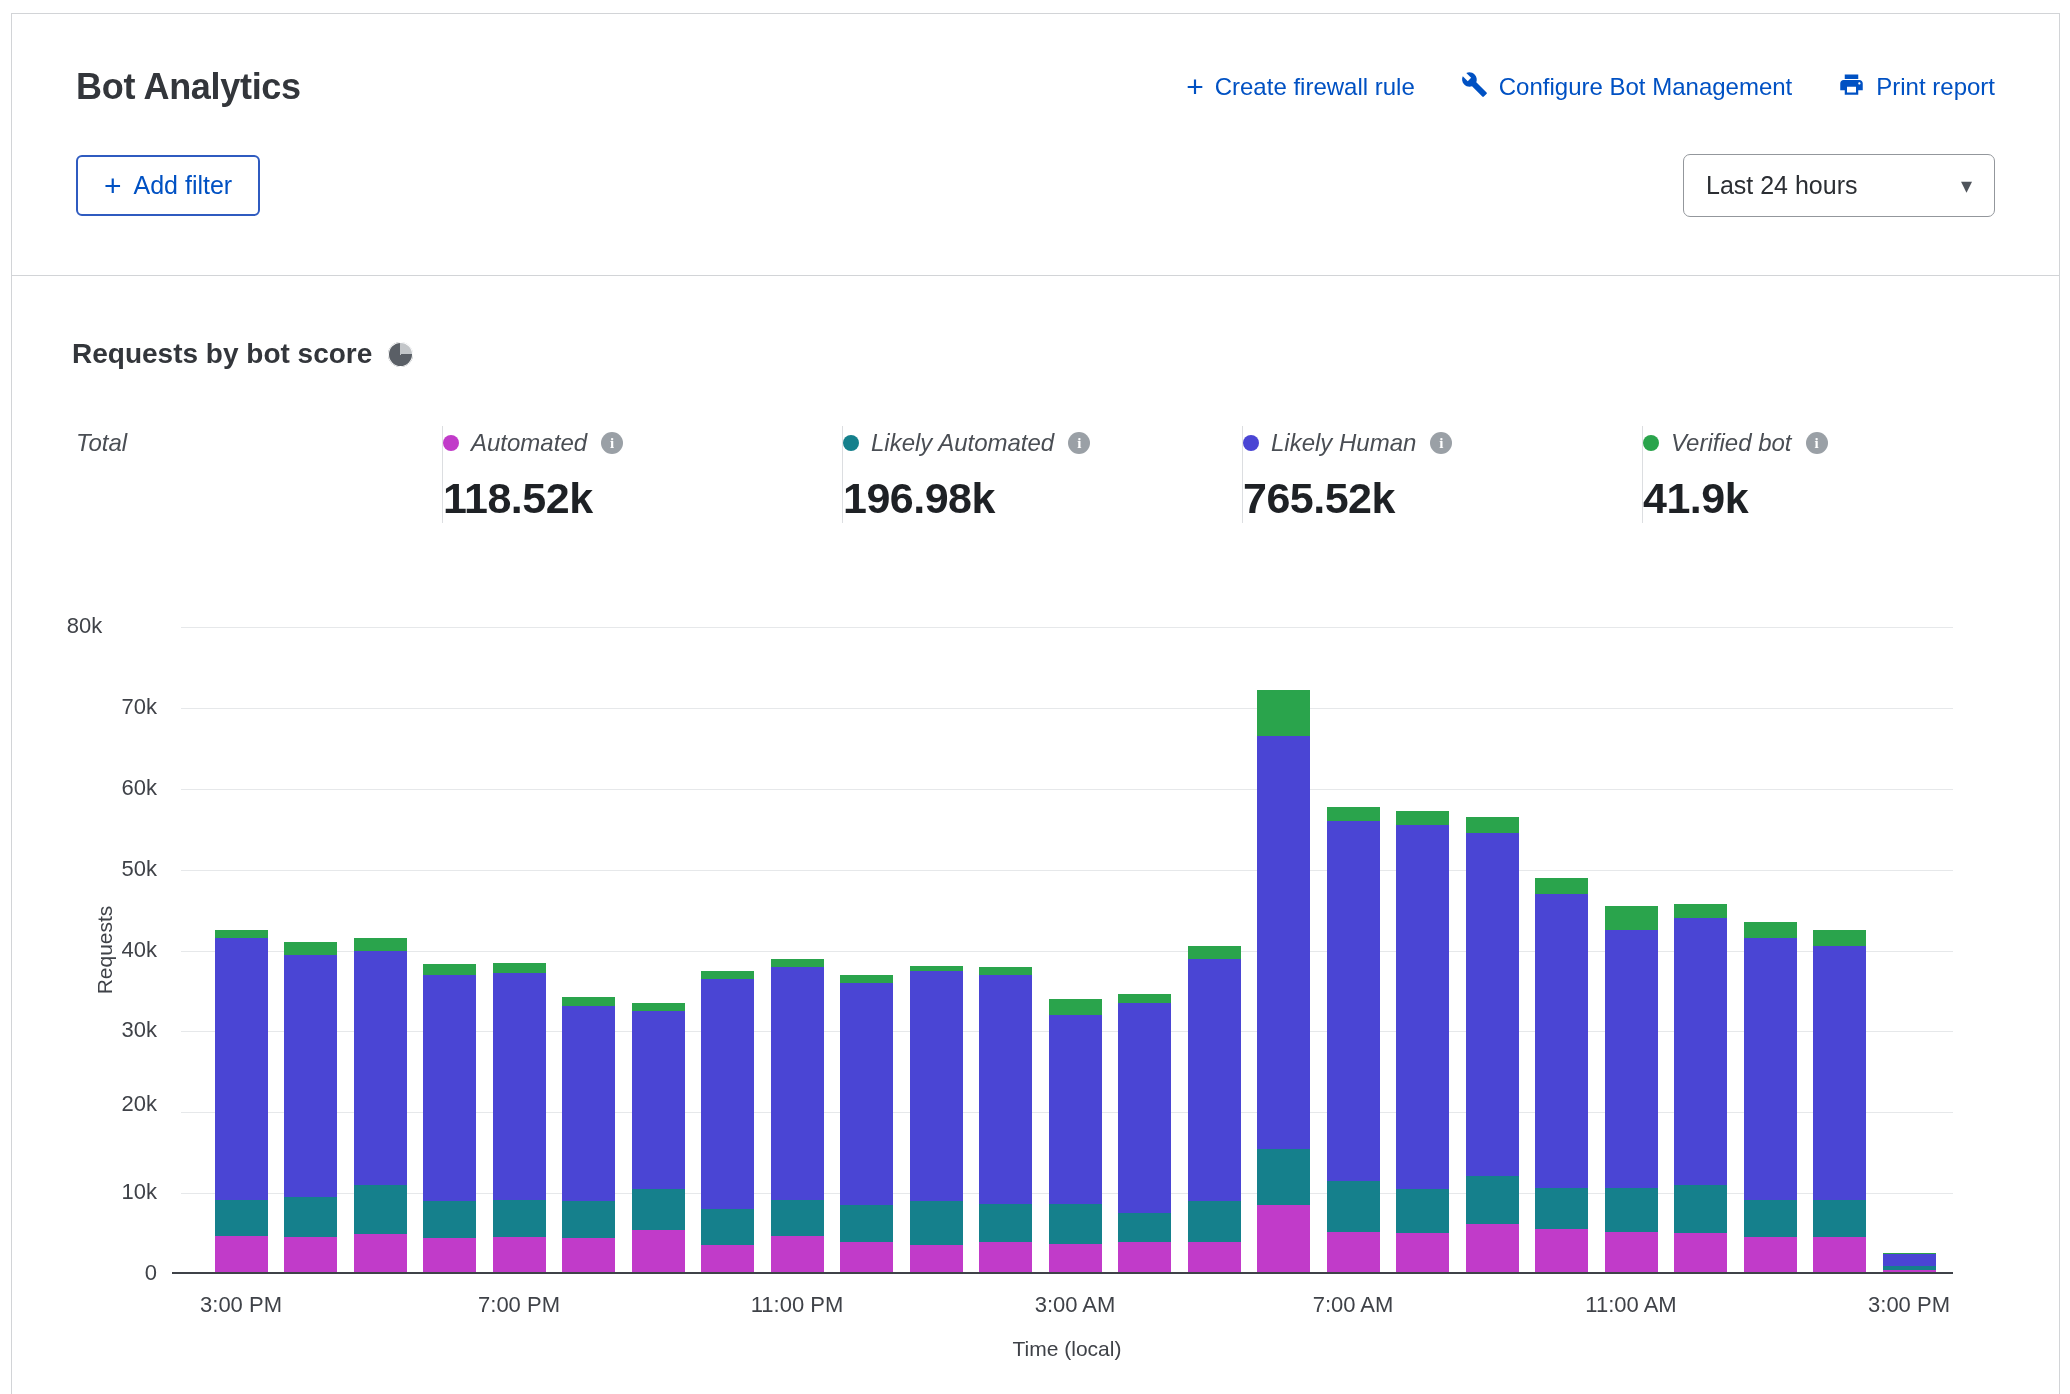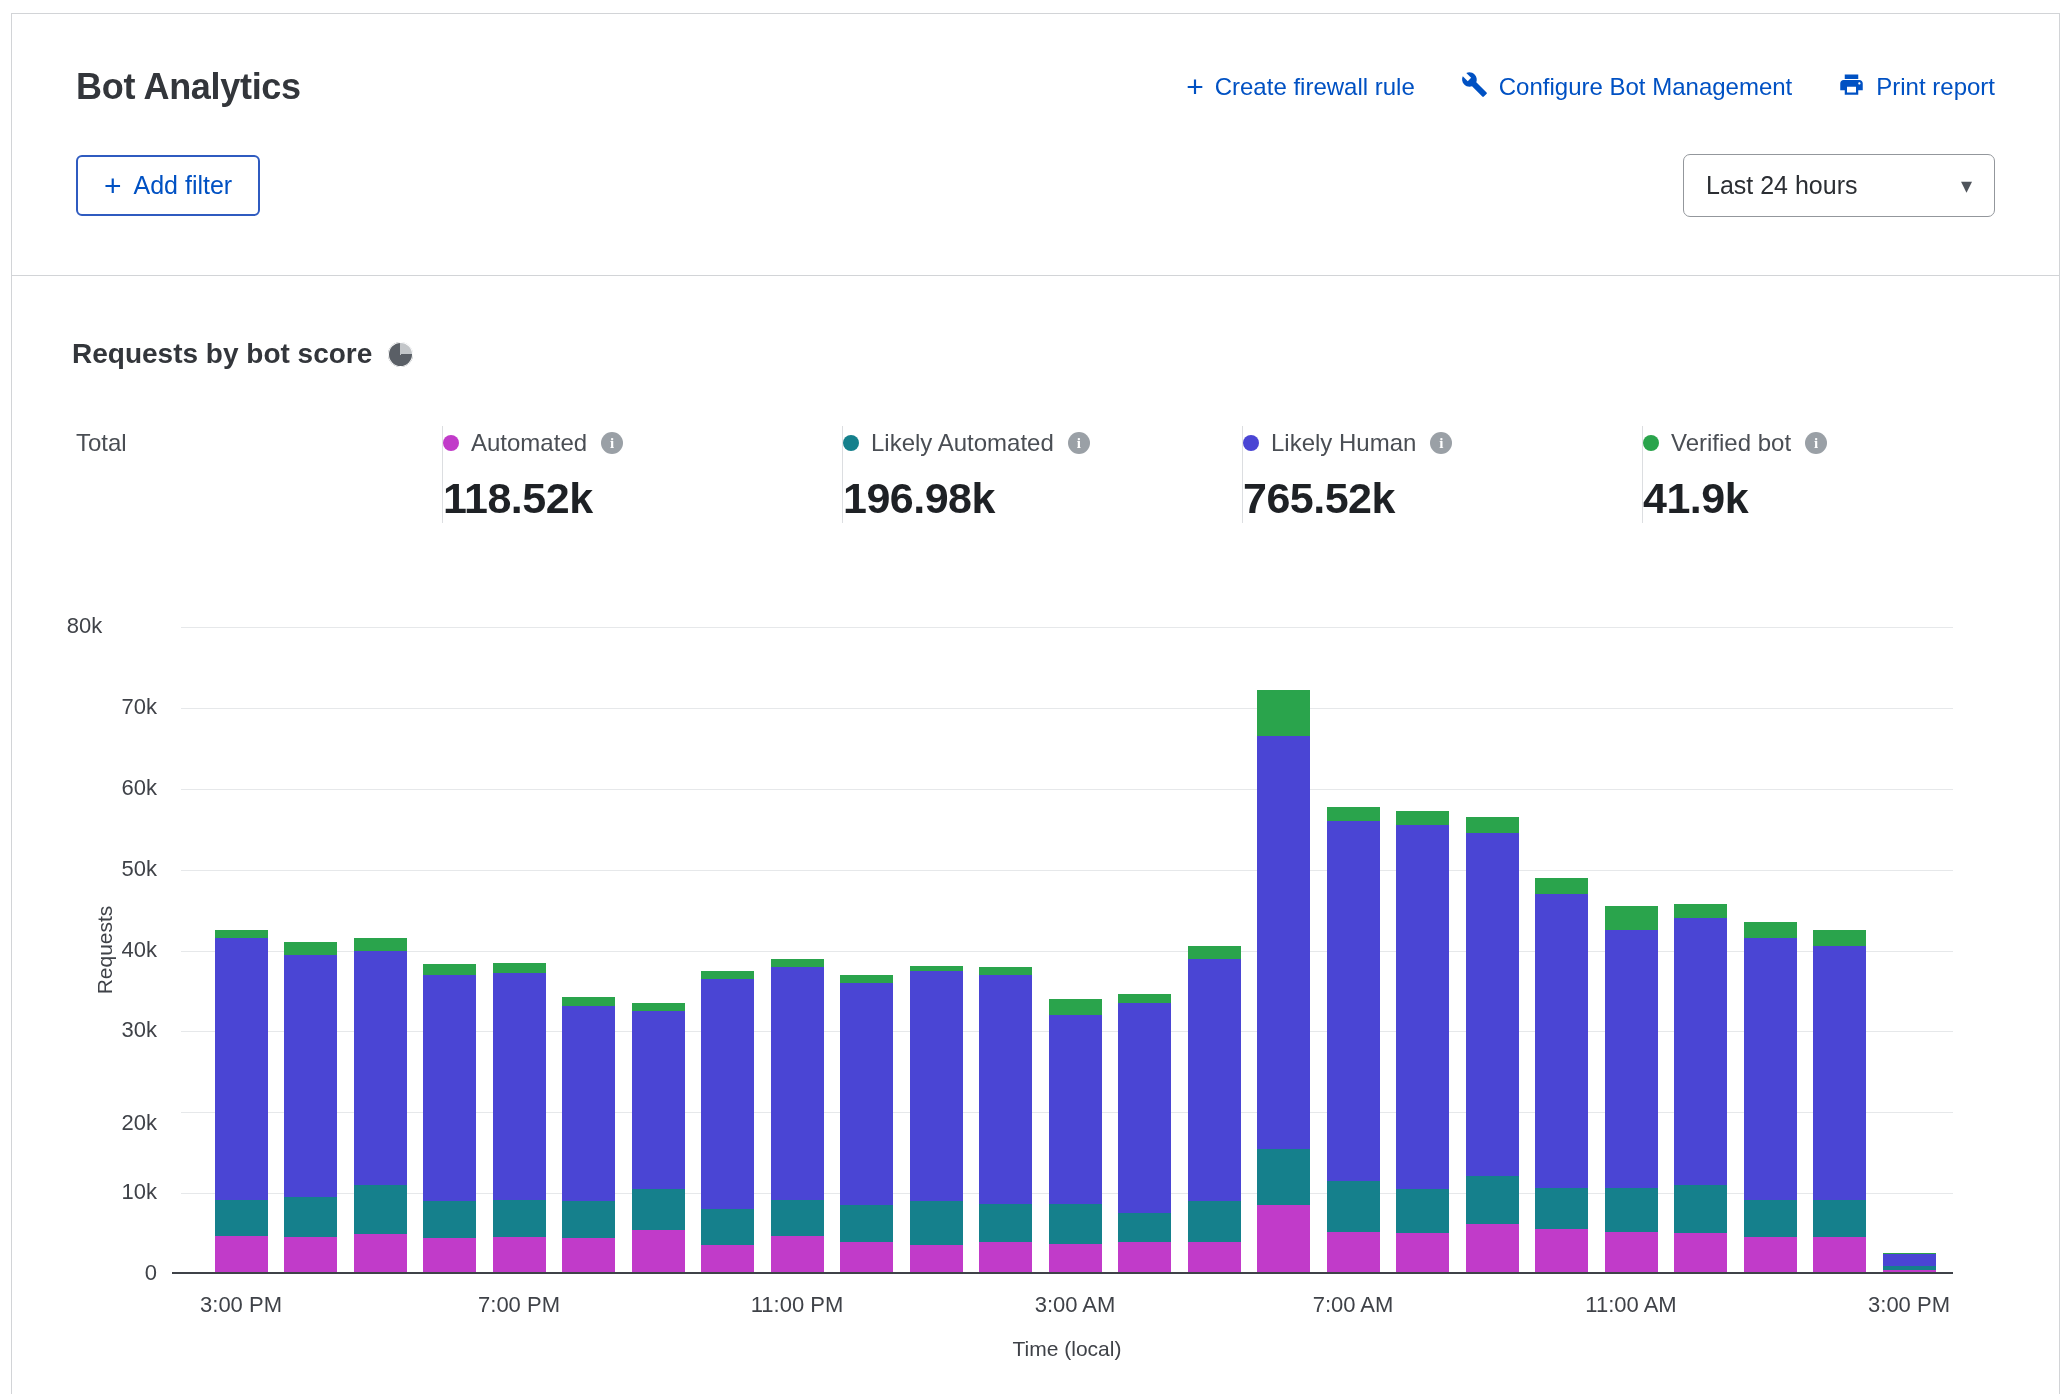--- a/index.html
+++ b/index.html
@@ -45,21 +45,21 @@
     background:conic-gradient(#c3c6c9 0deg 90deg, #5a5f66 90deg 360deg);
     box-shadow:inset 0 0 0 1px #fff;
   }
   
   .stats { display:flex; margin:56px 64px 0 64px; }
   .stat { padding-top:2px; }
   .stat.total { width:366px; }
   .stat.legend-col { width:400px; border-left:1px solid #dcdee1; }
   .stat.legend-col:last-child { width:auto; }
   .stat-top { display:flex; align-items:center; gap:12px; height:30px; }
-  .stat-label { font-size:24px; color:#4a4e54; }
+  .stat-label { font-size:24px; color:#4a4e54;font-style:italic; }
   .legend-dot { width:16px; height:16px; border-radius:50%; flex:0 0 auto; }
   .info-icon {
     width:22px; height:22px; border-radius:50%; background:#9aa0a6; color:#fff;
     font-size:15px; font-weight:700; display:inline-flex; align-items:center; justify-content:center;
     font-family:"Liberation Serif","DejaVu Serif",serif; margin-left:2px;
   }
   .stat-value { font-size:43px; font-weight:700; color:#1e2125; margin-top:16px; letter-spacing:-0.5px; }
   
   .chart-wrap { position:relative; height:770px; margin-top:104px; }
   .plot { position:absolute; left:169px; top:0; width:1772px; height:647px; }
@@ -170,21 +170,21 @@
         </div>
         <div class="stat-value" data-name="stat-verified-bot-value">41.9k</div>
       </div>
     </div>
 
     <div class="chart-wrap" data-name="requests-chart">
       <div class="ylabel" data-name="y-axis-title">Requests</div>
       <div class="yticks" data-name="y-axis-ticks">
           <div class="ytick" data-name="y-tick-label" style="top: 633px;">0</div>
           <div class="ytick" data-name="y-tick-label" style="top: 552.125px;">10k</div>
-          <div class="ytick" data-name="y-tick-label" style="top: 483px;">20k</div>
+          <div class="ytick" data-name="y-tick-label" style="top: 464px;">20k</div>
           <div class="ytick" data-name="y-tick-label" style="top: 390.375px;">30k</div>
           <div class="ytick" data-name="y-tick-label" style="top: 309.5px;">40k</div>
           <div class="ytick" data-name="y-tick-label" style="top: 228.625px;">50k</div>
           <div class="ytick" data-name="y-tick-label" style="top: 147.75px;">60k</div>
           <div class="ytick" data-name="y-tick-label" style="top: 66.875px;">70k</div>
           <div class="ytick" data-name="y-tick-label" style="top: -14px; text-align: center;">80k</div>
         </div>
       <div class="plot" data-name="plot-area">
         <div class="axis-x" data-name="x-axis-line"></div>
       <div class="gridline" data-name="gridline" style="top: 566.125px;"></div>

